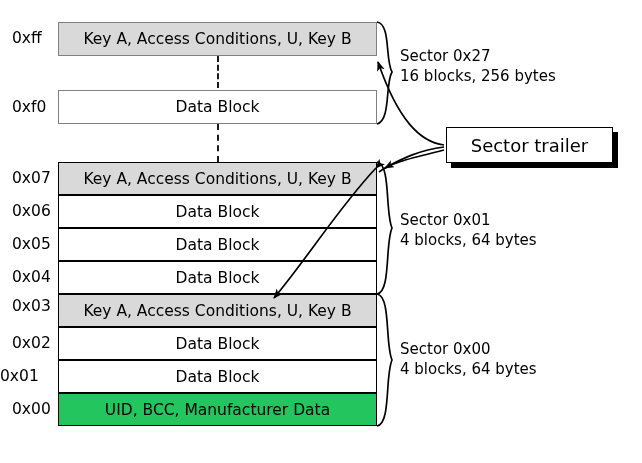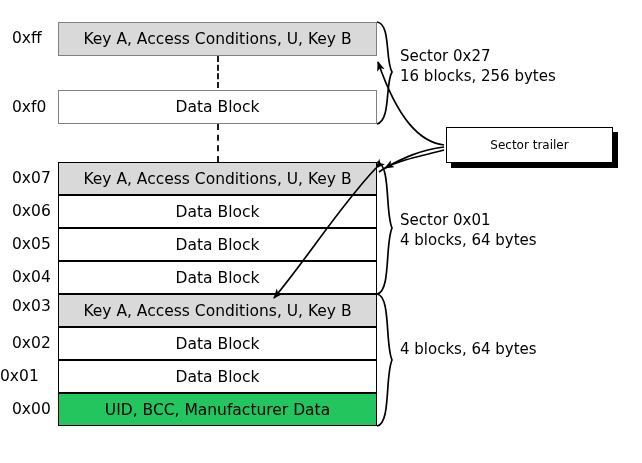--- a/index.html
+++ b/index.html
@@ -54,21 +54,21 @@
   
   .callout {
     position: absolute;
     box-sizing: border-box;
     background: #ffffff;
     border: 1.6px solid #000;
     box-shadow: 5px 5px 0 0 #000;
     display: flex;
     align-items: center;
     justify-content: center;
-    font-size: 12px;
+    font-size: 18px;
     color: #000;
     white-space: nowrap;
   }
   
   .note {
     position: absolute;
     font-size: 15px;
     line-height: 1.33;
     color: #000;
     white-space: nowrap;
@@ -127,20 +127,21 @@
     <div>Sector 0x27</div>
     <div>16 blocks, 256 bytes</div>
   </div>
 
   <div class="note" style="left:400px; top:211px;">
     <div>Sector 0x01</div>
     <div>4 blocks, 64 bytes</div>
   </div>
 
   <div class="note" style="left:400px; top:340px;">
+    <div>Sector 0x00</div>
     <div>4 blocks, 64 bytes</div>
   </div>
 
   <svg class="overlay" viewBox="0 0 642 463">
     <defs>
       <marker id="arrowEnd" markerWidth="11" markerHeight="11" refX="9" refY="4" orient="auto" markerUnits="userSpaceOnUse">
         <path d="M0,0 L10,4 L0,8 L2.6,4 Z" fill="#000"></path>
       </marker>
       <marker id="arrowStart" markerWidth="11" markerHeight="11" refX="9" refY="4" orient="auto" markerUnits="userSpaceOnUse">
         <path d="M0,0 L10,4 L0,8 L2.6,4 Z" fill="#000"></path>

